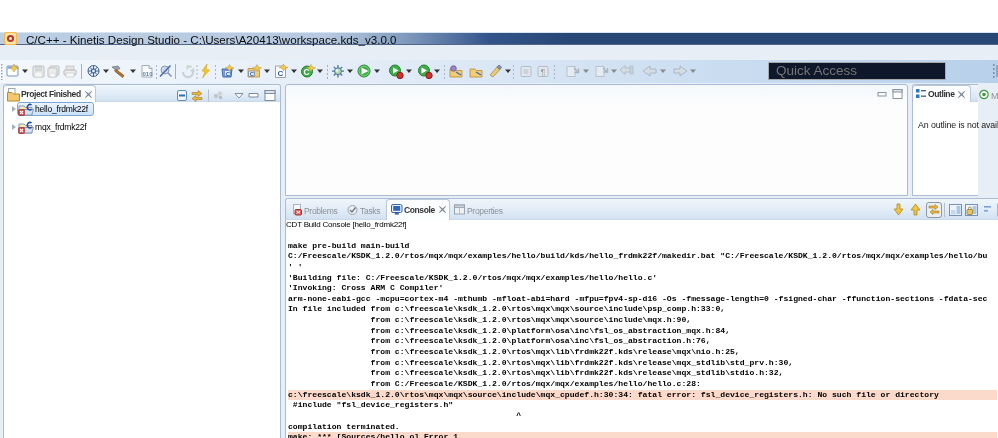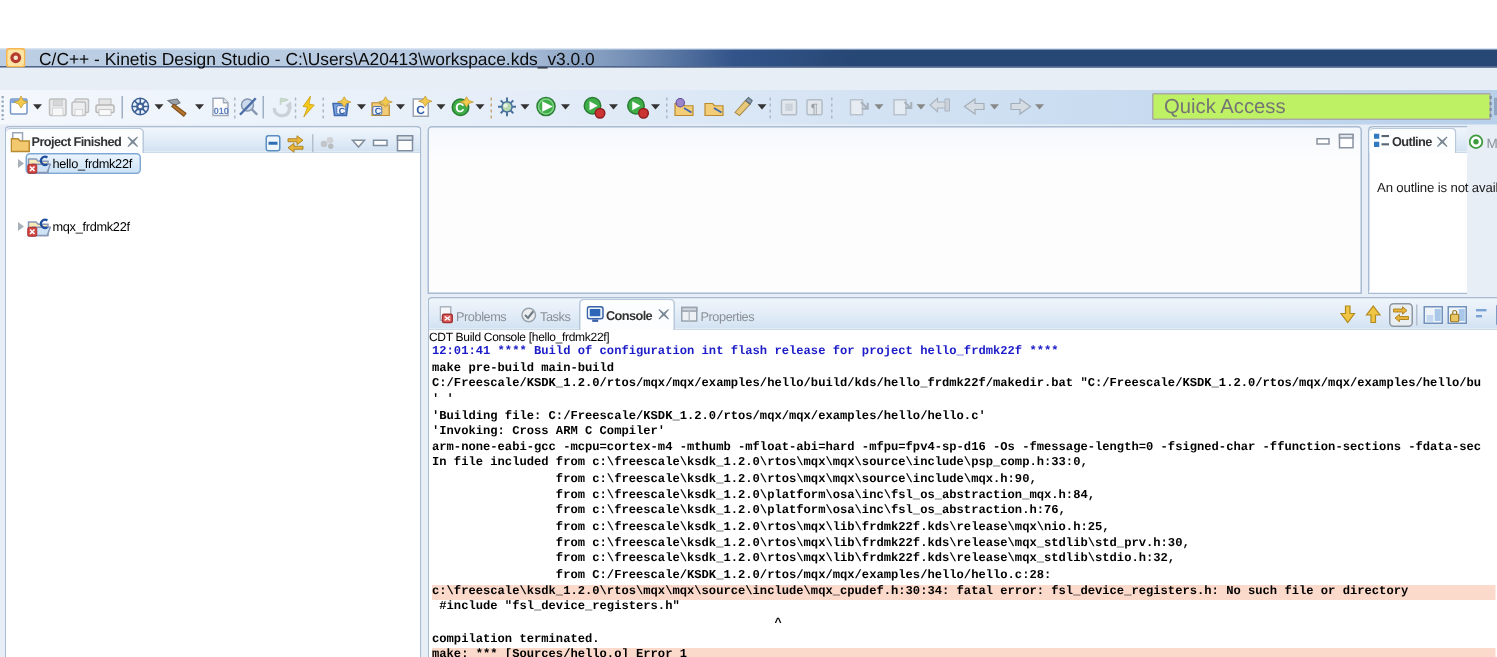--- a/index.html
+++ b/index.html
@@ -17,21 +17,21 @@
 
 #menubar { left:0; top:13px; width:998px; height:15px;
   background:linear-gradient(to right, #fbfcfe 0%, #f4f8fc 55%, #e3ecf8 100%);
 }
 #menubar span { position:absolute; top:2.5px; font-size:9px; letter-spacing:-0.5px; color:#111; }
 
 
 #toolbar { left:0; top:28px; width:998px; height:23px;
   background:linear-gradient(to right, #f4f8fd 0%, #e4edf8 35%, #cfe0f2 65%, #b8d0ea 100%);
 }
-#quickaccess { left:768px; top:30px; width:226px; height:18px; background:#bef264; border:1px solid #a9a9a9; border-radius:1px; font-size:13.5px; color:#757575; padding-left:7px; line-height:16px;}
+#quickaccess { left:768px; top:30px; width:178px; height:18px; background:#0f172a; border:1px solid #a9a9a9; border-radius:1px; font-size:13.5px; color:#757575; padding-left:7px; line-height:16px;}
 
 
 .panel { position:absolute; background:#fff; border:1px solid #aabcd3; border-radius:3px 3px 0 0; }
 .tabstrip { position:absolute; left:0; top:0; right:0; height:21px;
   background:linear-gradient(to bottom, #eff5fb 0%, #e3edf8 50%, #d2e2f2 100%);
   border-bottom:1px solid #ccd9e8; border-radius:3px 3px 0 0; }
 .seltab { position:absolute; top:0; height:21px; background:#fcfdfe; border:1px solid #b9c8da; border-bottom:none; border-radius:3.5px 3.5px 0 0; }
 .tabtext-sel { font-weight:bold; color:#333; font-size:8.5px; letter-spacing:-0.4px; }
 .tabtext { color:#8b9097; font-size:8.5px; letter-spacing:-0.3px; }
 
@@ -305,21 +305,21 @@
       <div class="tarr"></div>
       <svg class="abs" style="left:14px; top:0px;" width="16" height="13" viewBox="0 0 16 13">
         <path d="M1 3 L6 3 L7.5 4.5 L14 4.5 L14 12 L1 12 Z" fill="#f8e9b8" stroke="#8a98b8"></path>
         <path d="M1 12 L3.5 6.5 L15.5 6.5 L13.5 12 Z" fill="#cfe3f7" stroke="#8a98b8"></path>
         <path d="M13.6 2.0 A2.7 2.7 0 1 0 13.6 6.4" fill="none" stroke="#1e4f9e" stroke-width="1.5"></path>
         <rect x="0.5" y="6.5" width="6" height="6" rx="1" fill="#d64541" stroke="#9e2b28" stroke-width="0.6"></rect>
         <path d="M2 8 L5 11 M5 8 L2 11" stroke="#fff" stroke-width="1.1"></path>
       </svg>
       <span class="lbl">hello_frdmk22f</span>
     </div>
-    <div class="trow" style="top:60px;text-align:center;">
+    <div class="trow" style="top:36px;text-align:center;">
       <div class="tarr"></div>
       <svg class="abs" style="left:14px; top:0px;" width="16" height="13" viewBox="0 0 16 13">
         <path d="M1 3 L6 3 L7.5 4.5 L14 4.5 L14 12 L1 12 Z" fill="#f8e9b8" stroke="#8a98b8"></path>
         <path d="M1 12 L3.5 6.5 L15.5 6.5 L13.5 12 Z" fill="#cfe3f7" stroke="#8a98b8"></path>
         <path d="M13.6 2.0 A2.7 2.7 0 1 0 13.6 6.4" fill="none" stroke="#1e4f9e" stroke-width="1.5"></path>
         <rect x="0.5" y="6.5" width="6" height="6" rx="1" fill="#d64541" stroke="#9e2b28" stroke-width="0.6"></rect>
         <path d="M2 8 L5 11 M5 8 L2 11" stroke="#fff" stroke-width="1.1"></path>
       </svg>
       <span class="lbl">mqx_frdmk22f</span>
     </div>
@@ -397,21 +397,21 @@
       <rect x="74.5" y="2.5" width="12" height="11" fill="#eef4fa" stroke="#7292bc"></rect>
       <rect x="81.5" y="4" width="4" height="8" fill="#a9c7e8"></rect>
       <rect x="76" y="7.5" width="5.5" height="5" rx="0.8" fill="#e9c565" stroke="#9a7a1e" stroke-width="0.8"></rect>
       <path d="M77.5 7.5 v-1.2 a1.3 1.3 0 0 1 2.6 0 v1.2" fill="none" stroke="#9a7a1e" stroke-width="0.8"></path>
       <rect x="93" y="4" width="7" height="1.6" fill="#7ba2d6"></rect>
       <rect x="93" y="8" width="4" height="1.6" fill="#7ba2d6"></rect>
       <rect x="107" y="2" width="8" height="12" fill="#dce9f6" stroke="#5f83b0"></rect>
     </svg>
 
     <div id="clabel">CDT Build Console [hello_frdmk22f]</div>
-    <div id="ctext"><span class="b">12:01:41 **** Build of configuration int flash release for project hello_frdmk22f ****</span>
+    <div id="ctext">
 make pre-build main-build
 C:/Freescale/KSDK_1.2.0/rtos/mqx/mqx/examples/hello/build/kds/hello_frdmk22f/makedir.bat "C:/Freescale/KSDK_1.2.0/rtos/mqx/mqx/examples/hello/bu
 ' '
 'Building file: C:/Freescale/KSDK_1.2.0/rtos/mqx/mqx/examples/hello/hello.c'
 'Invoking: Cross ARM C Compiler'
 arm-none-eabi-gcc -mcpu=cortex-m4 -mthumb -mfloat-abi=hard -mfpu=fpv4-sp-d16 -Os -fmessage-length=0 -fsigned-char -ffunction-sections -fdata-sec
 In file included from c:\freescale\ksdk_1.2.0\rtos\mqx\mqx\source\include\psp_comp.h:33:0,
                  from c:\freescale\ksdk_1.2.0\rtos\mqx\mqx\source\include\mqx.h:90,
                  from c:\freescale\ksdk_1.2.0\platform\osa\inc\fsl_os_abstraction_mqx.h:84,
                  from c:\freescale\ksdk_1.2.0\platform\osa\inc\fsl_os_abstraction.h:76,

